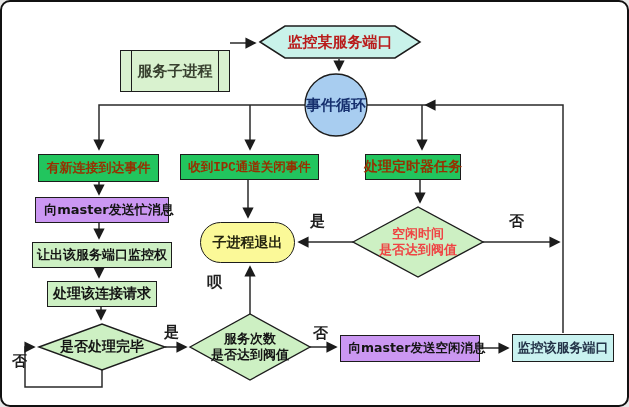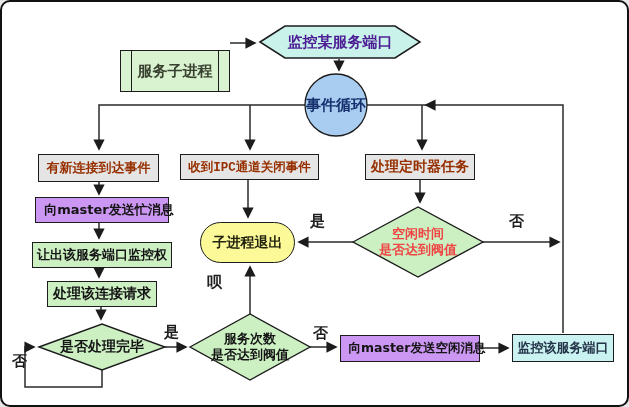--- a/index.html
+++ b/index.html
@@ -2,21 +2,21 @@
 <html><head>
 <meta charset="utf-8">
 <style>
   html,body{margin:0;padding:0;background:#e8e8e8;font-family:"DejaVu Sans","Liberation Sans",sans-serif;}
   #screen{position:relative;width:625px;height:403px;background:#ffffff;border:2px solid #111;
           border-radius:10px;overflow:hidden;margin:0 auto;}
   svg.layer{position:absolute;left:0;top:0;width:629px;height:407px;}
   .node{position:absolute;display:flex;align-items:center;justify-content:center;
         font-weight:bold;white-space:nowrap;box-sizing:border-box;text-align:center;}
   .rect{border:1.6px solid #1c1c1c;}
-  .c-yellow{background:#e5e5e5;color:#973000;justify-content:center;}
+  .c-yellow{background:#22c55e;color:#973000;justify-content:center;}
   .c-green{background:#cdf0c3;color:#141414;}
   .c-purple{background:#cb97f2;color:#141414;padding-left:14px;}
   .c-cyan{background:#c9f2f0;color:#233348;}
   .c-title{background:#d9f2cf;color:#38402f;margin-top:28px;}
   .stadium{background:#fbf998;color:#25250f;border:1.5px solid #1c1c1c;border-radius:21px;}
   .overlay{position:absolute;display:flex;flex-direction:column;align-items:center;justify-content:center;
            font-weight:bold;white-space:nowrap;text-align:center;pointer-events:none;}
   .edge-label{position:absolute;font-weight:bold;color:#1e1e1e;font-size:15px;}
   .pbar{position:absolute;top:0;bottom:0;width:0;border-left:1.6px solid #1c1c1c;}
   .fs15{font-size:15px}.fs14{font-size:14px}.fs13{font-size:13px}.fs12{font-size:12.5px}
@@ -83,21 +83,21 @@
   </div>
 
   <div class="node rect c-yellow fs13" style="left:36px;top:152px;width:121px;height:28px;">
     <span>有新连接到达事件</span>
   </div>
 
   <div class="node rect c-yellow fs12" style="left:178px;top:152px;width:139px;height:26px;font-family:Liberation Mono, monospace;">
     <span>收到IPC通道关闭事件</span>
   </div>
 
-  <div class="node rect c-yellow fs14" style="left:363px;top:152px;width:110px;height:26px;font-family:Liberation Serif, serif;">
+  <div class="node rect c-yellow fs14" style="left:363px;top:152px;width:96px;height:26px;font-family:Liberation Serif, serif;">
     <span>处理定时器任务</span>
   </div>
 
   <div class="node rect c-purple fs13" style="left:33px;top:195px;width:134px;height:26px;">
     <span>向master发送忙消息</span>
   </div>
 
   <div class="node rect c-green fs13" style="left:30px;top:240px;width:140px;height:26px;">
     <span>让出该服务端口监控权</span>
   </div>
@@ -111,21 +111,21 @@
   </div>
 
   <div class="node rect c-purple fs12" style="left:338px;top:333px;width:140px;height:27px;">
     <span>向master发送空闲消息</span>
   </div>
 
   <div class="node rect c-cyan fs13" style="left:510px;top:332px;width:102px;height:28px;">
     <span>监控该服务端口</span>
   </div>
 
-  <div class="overlay fs15" style="left:258px;top:24px;width:160px;height:32px;color:#4c1d95;">
+  <div class="overlay fs15" style="left:258px;top:24px;width:160px;height:32px;color:#b91c1c;">
     <span>监控某服务端口</span>
   </div>
 
   <div class="overlay fs15" style="left:303px;top:88px;width:62px;height:30px;color:#16306e;">
     <span>事件循环</span>
   </div>
 
   <div class="overlay fs14" style="left:40px;top:331px;width:120px;height:28px;color:#141414;">
     <span>是否处理完毕</span>
   </div>

